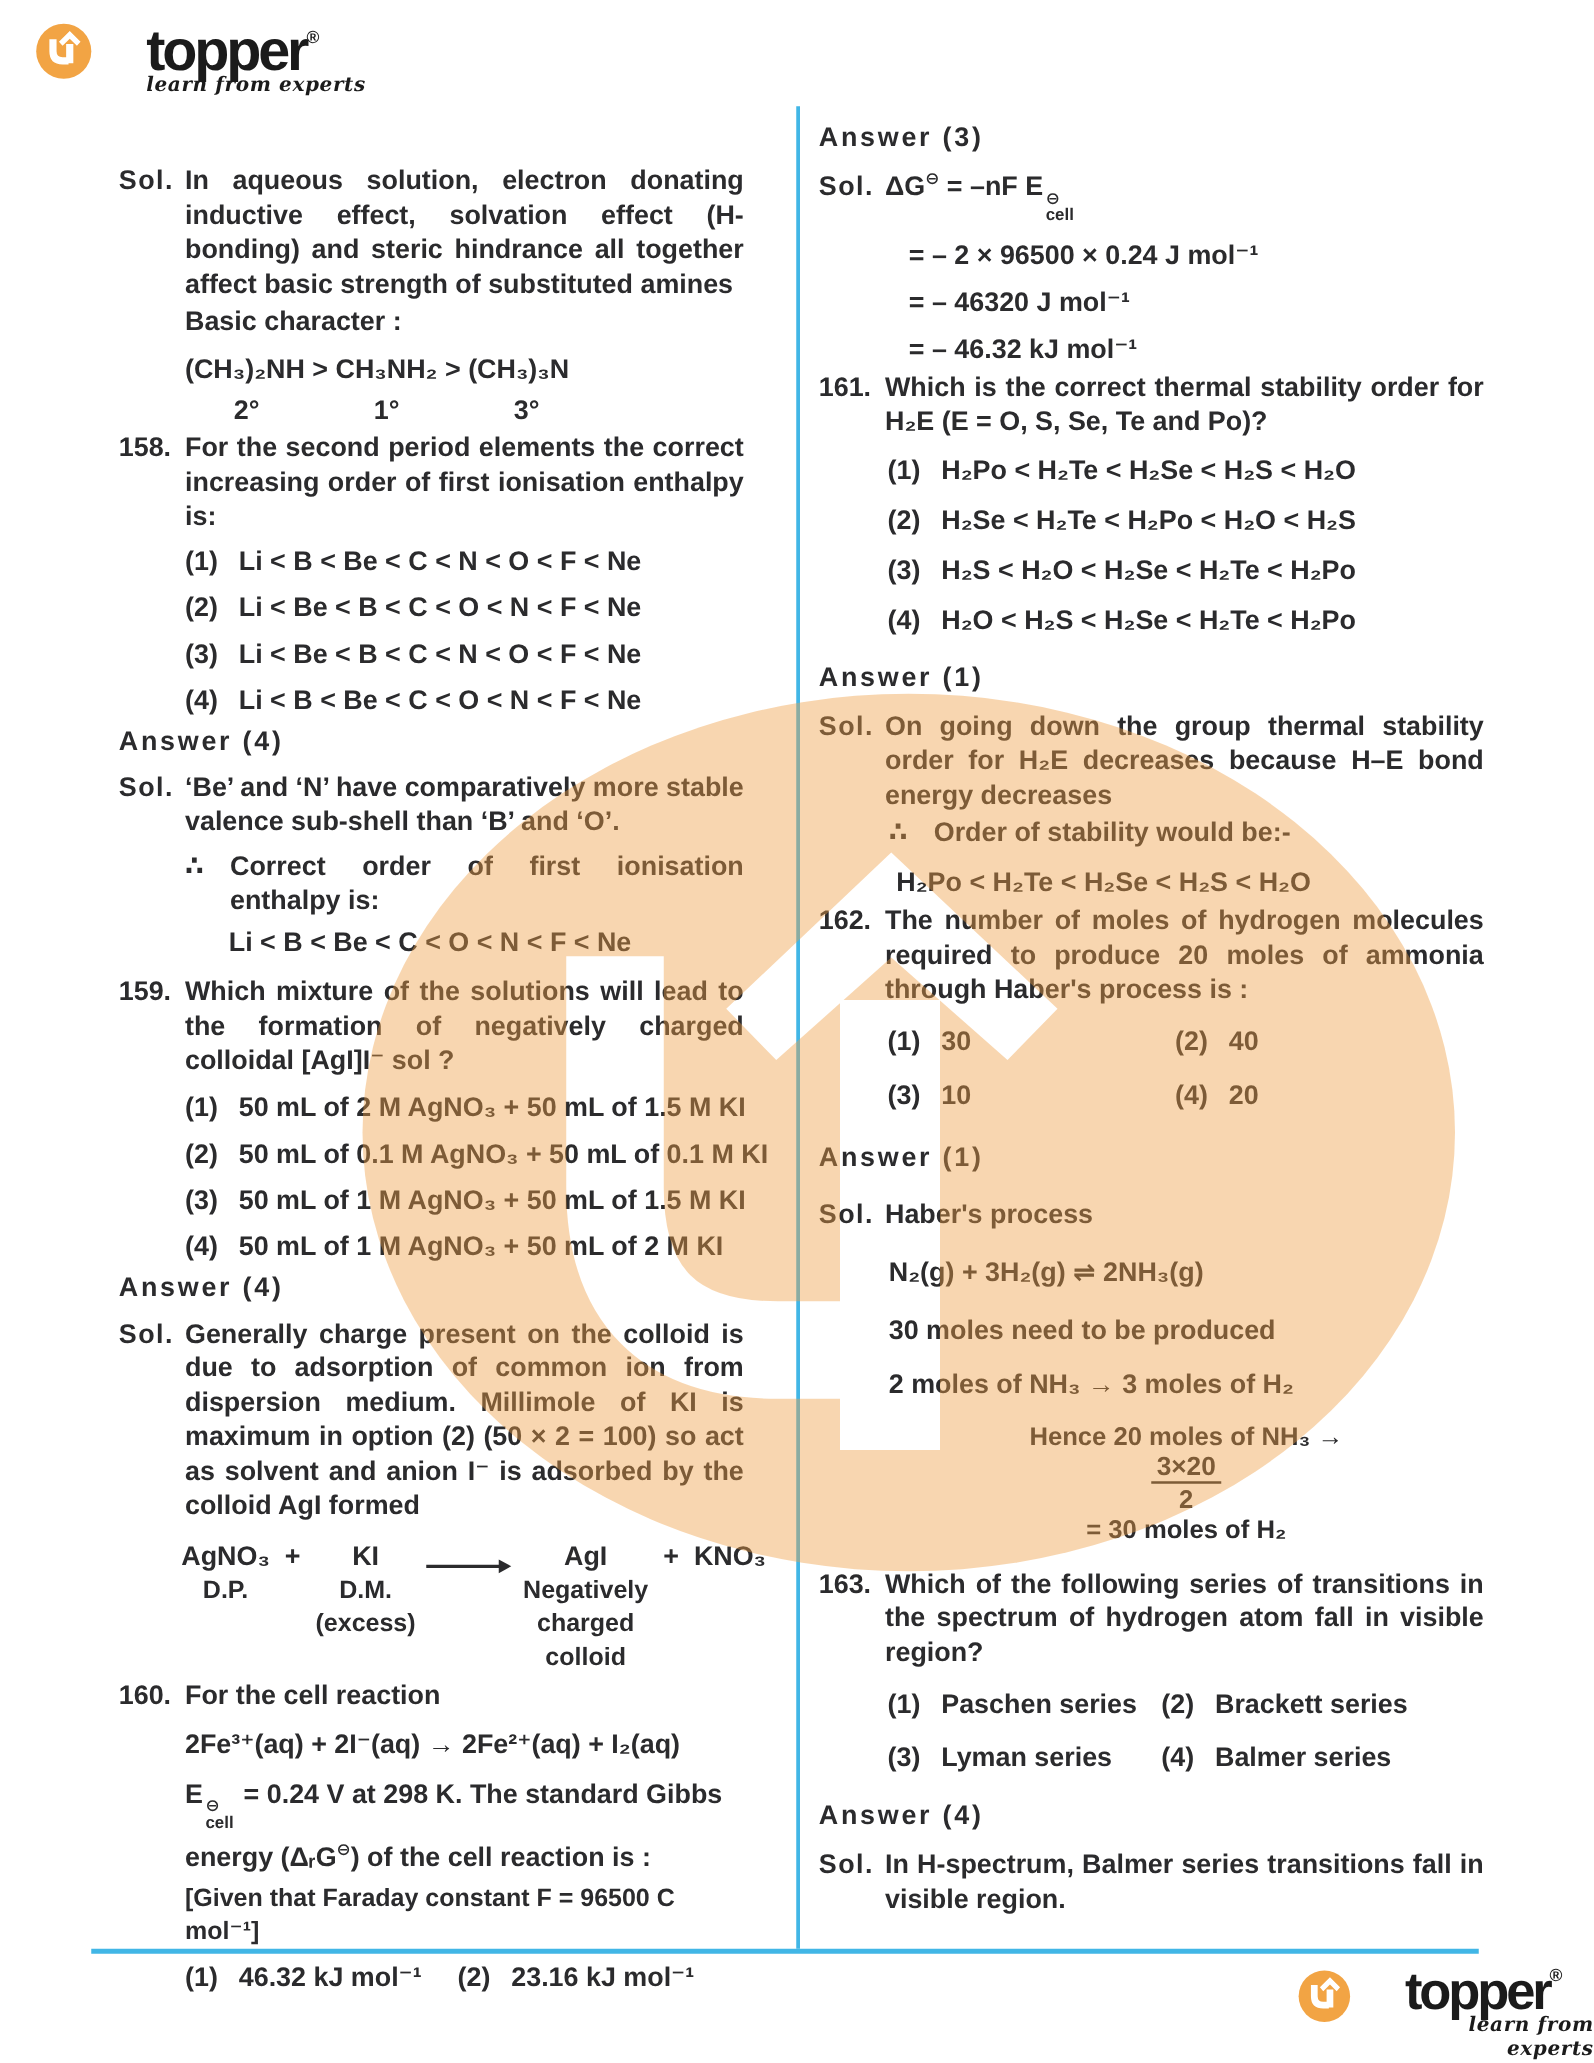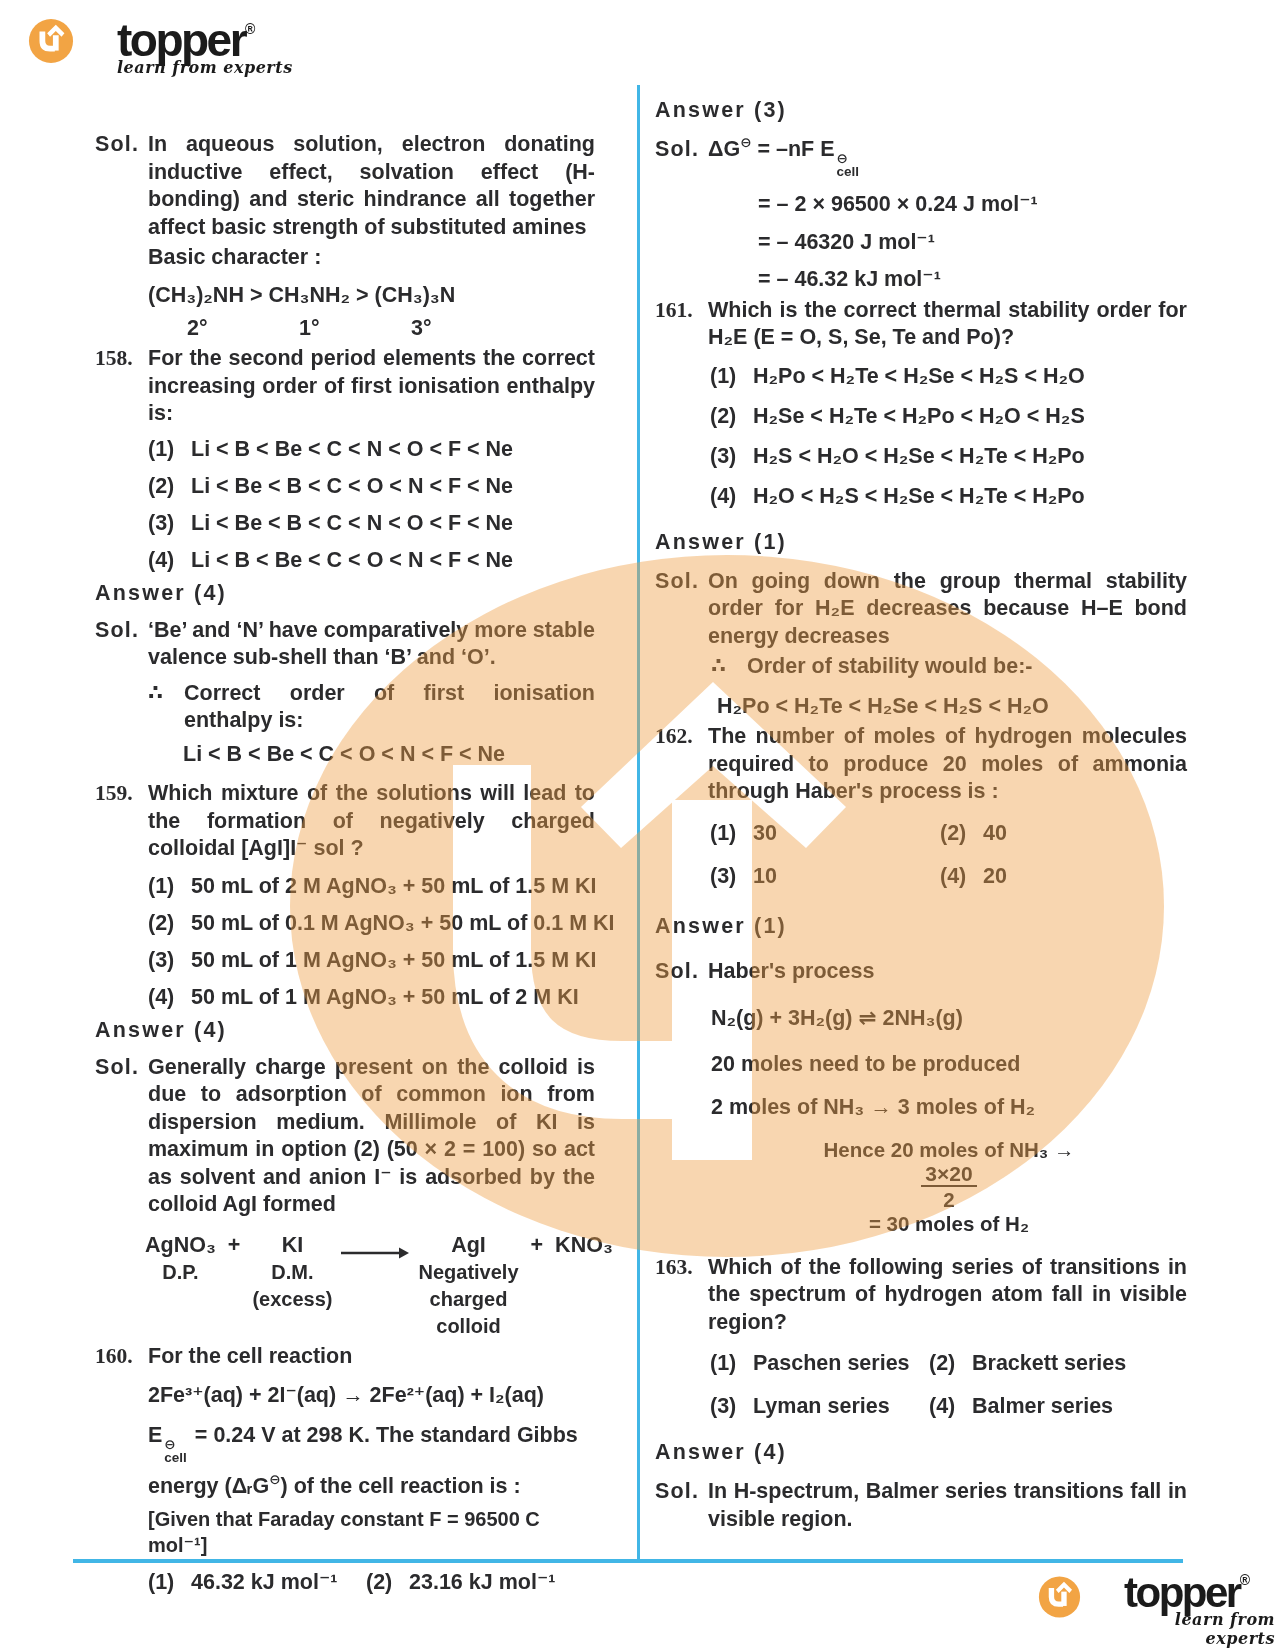--- a/index.html
+++ b/index.html
@@ -7,29 +7,29 @@
         font-family:"Liberation Sans","DejaVu Sans",sans-serif;font-weight:700;
         color:#2b2b2d;font-size:21.5px;}
 
   
   .col{position:absolute;z-index:2;}
   .col-left{left:95px;top:131px;width:500px;}
   .col-right{left:655px;top:96px;width:532px;}
 
   .row{display:flex;line-height:27.5px;}
   .slbl{flex:none;width:53px;letter-spacing:1.2px;}
-  .qnum{flex:none;width:53px;font-family:Liberation Serif, serif;}
+  .qnum{flex:none;width:53px;}
   .txt{flex:1;}
   .just{text-align:justify;}
   .line{line-height:27.5px;}
   .ind53{margin-left:53px;}
   .ind56{margin-left:56px;}
   .ind62{margin-left:62px;}
   .ind88{margin-left:88px;}
-  .ind103{margin-left:103px;}
+  .ind103{margin-left:72px;}
 
   .mt6{margin-top:6px;}.mt8{margin-top:8px;}.mt10{margin-top:10px;}.mt12{margin-top:12px;}
   .mt14{margin-top:3px;}.mt16{margin-top:16px;}.mt18{margin-top:18px;}.mt20{margin-top:20px;}
 
   .opts{margin-left:53px;}
   .opts-r{margin-left:55px;}
   .opt{display:flex;margin-top:6px;line-height:31px;}
   .opt-r{display:flex;margin-top:9px;line-height:31px;}
   .onum{flex:none;width:43px;}
   .nowrap{white-space:nowrap;}
@@ -327,21 +327,21 @@
         </div>
     </div>
 
     <div class="answer mt20">Answer (1)</div>
 
     <div class="row mt18">
       <div class="slbl">Sol.</div>
       <div class="txt">Haber's process</div>
     </div>
     <div class="line mt20 ind56">N₂(g) + 3H₂(g) ⇌ 2NH₃(g)</div>
-    <div class="line mt18 ind56">20 moles need to be produced</div>
+    <div class="line mt18 ind56">30 moles need to be produced</div>
     <div class="line mt16 ind56">2 moles of NH₃ → 3 moles of H₂</div>
     <div class="henceline mt16">
       <span>Hence 20 moles of NH₃ →</span>
       <span class="frac">
           <span class="fnum">3×20</span>
           <span class="fden">2</span>
         </span>
       <span>= 30 moles of H₂</span>
     </div>
 

